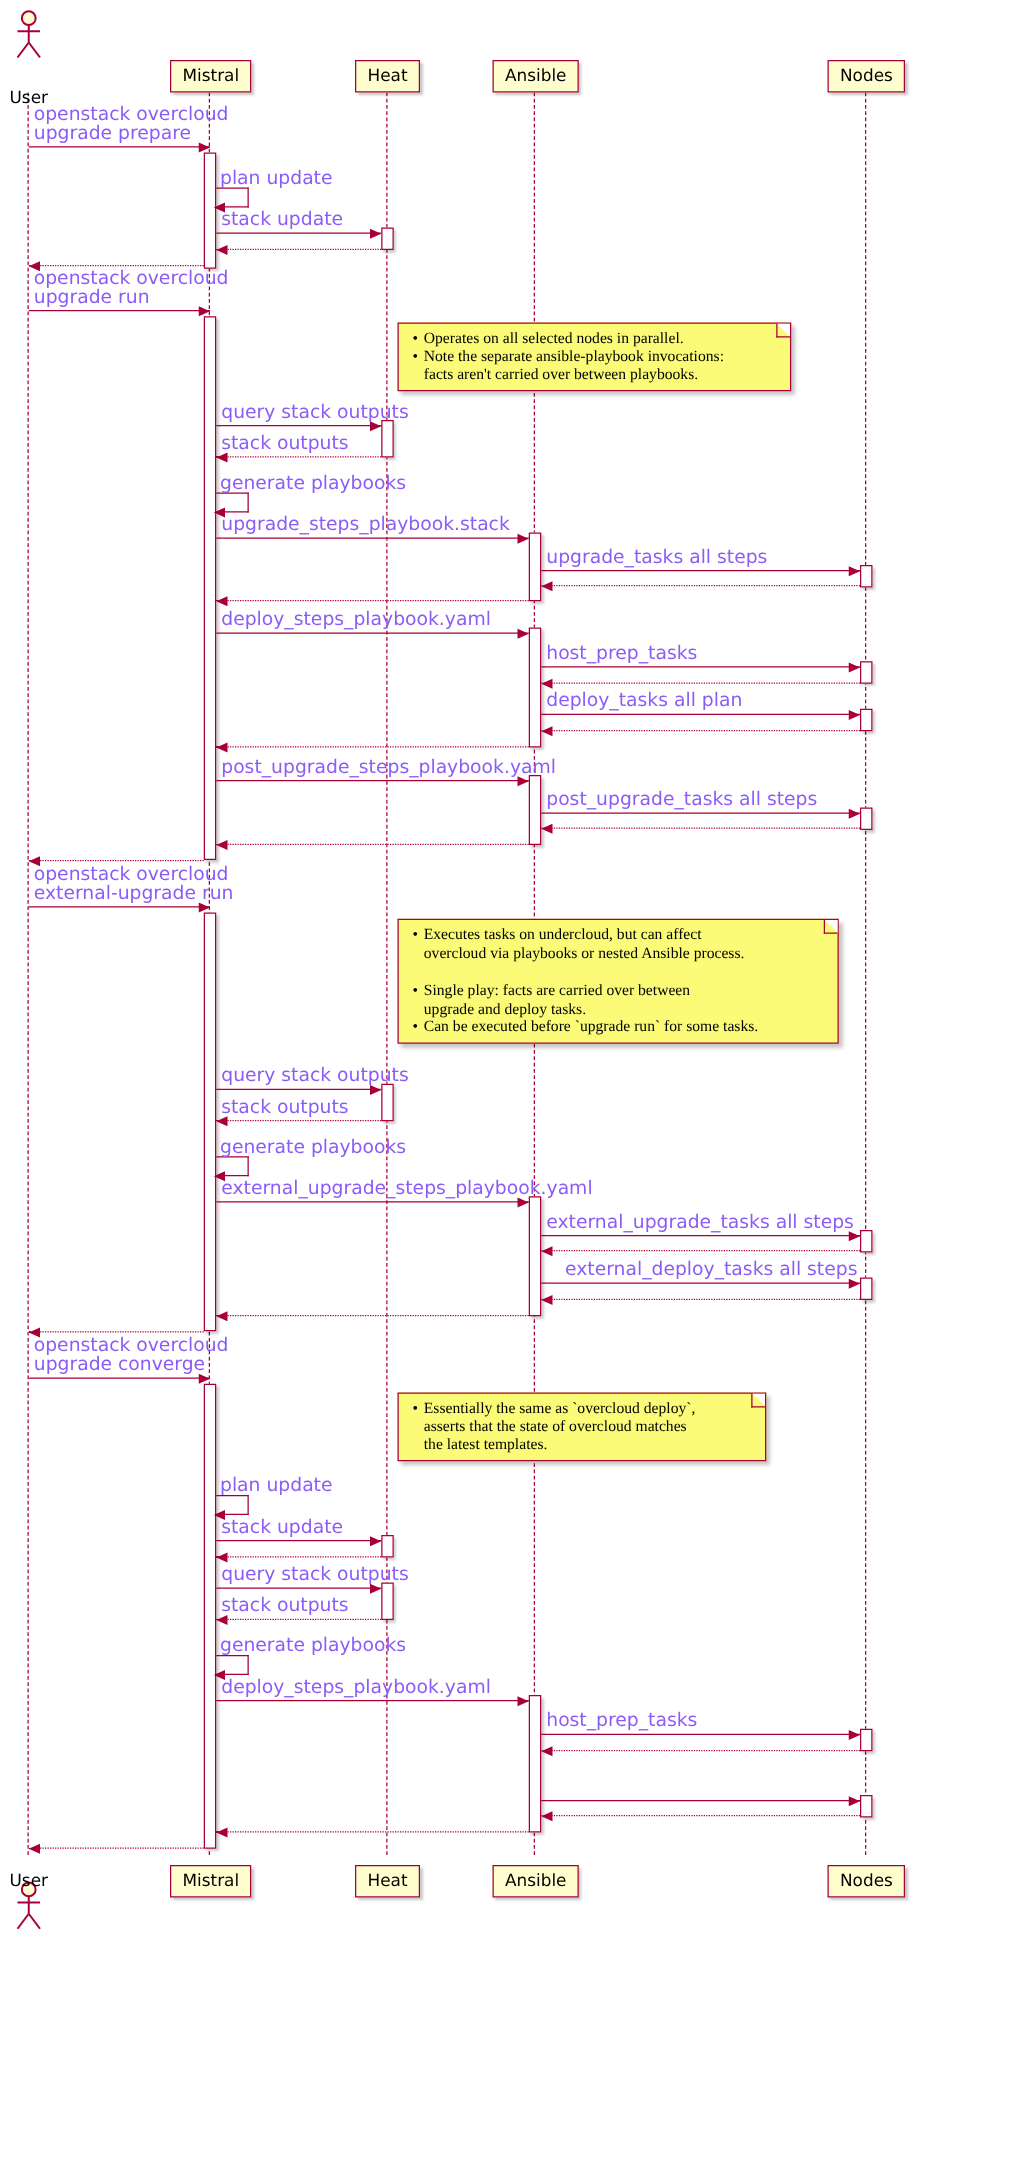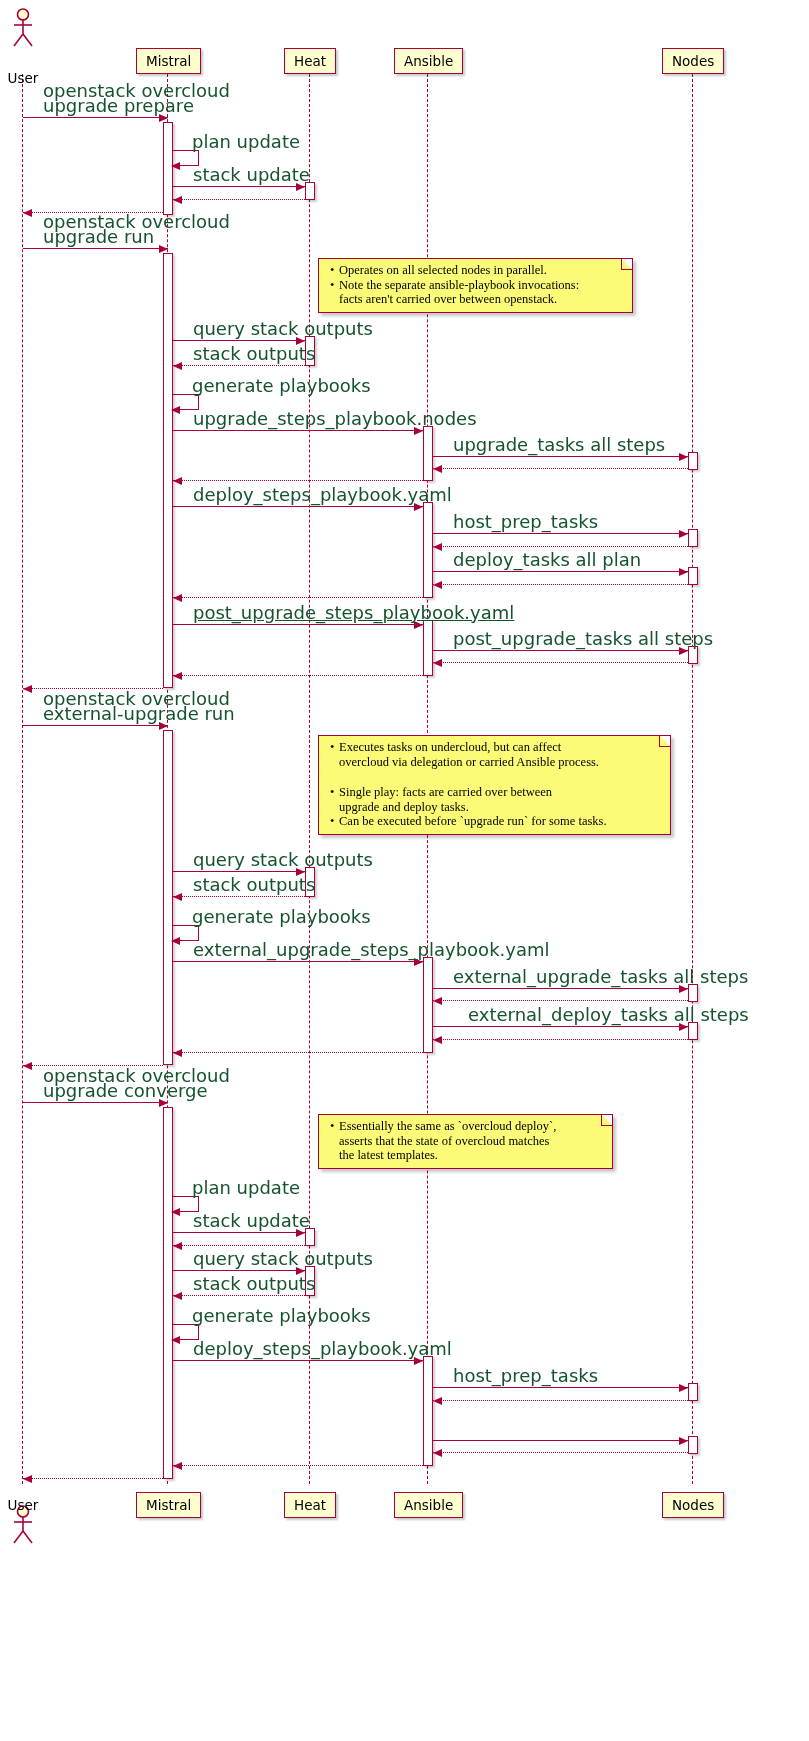--- a/index.html
+++ b/index.html
@@ -19,21 +19,21 @@
   .activation{position:absolute;background:#FFFFFF;border:1.5px solid #A80036;
     box-shadow:2px 2px 2px rgba(0,0,0,0.20);box-sizing:border-box;}
   .msg-line{position:absolute;height:0;border-top:1.5px solid #A80036;}
   .msg-line.dotted{border-top:1.5px dotted #A80036;}
   .arrow-r{position:absolute;width:0;height:0;
     border-top:4.5px solid transparent;border-bottom:4.5px solid transparent;
     border-left:9px solid #A80036;}
   .arrow-l{position:absolute;width:0;height:0;
     border-top:4.5px solid transparent;border-bottom:4.5px solid transparent;
     border-right:9px solid #A80036;}
-  .msg-label{position:absolute;font-size:18px;color:#14532d;white-space:pre;line-height:14.5px;margin-left:16px;}
+  .msg-label{position:absolute;font-size:15px;color:#8b5cf6;white-space:pre;line-height:14.5px;}
   .self-box{position:absolute;border:1.5px solid #A80036;border-left:none;box-sizing:border-box;background:transparent;}
   .note{
     position:absolute;background:#FBFB77;border:1.5px solid #A80036;
     box-shadow:3px 3px 3px rgba(0,0,0,0.22);
     font-size:12.5px;color:#000;line-height:14.6px;box-sizing:border-box;
     padding:4px 8px 5px 8px;
   }
   .note .fold{position:absolute;top:0;right:0;width:10px;height:10px;
     background:linear-gradient(225deg,#ffffff 50%, #FBFB77 50%);
     border-left:1.5px solid #A80036;border-bottom:1.5px solid #A80036;}
@@ -118,21 +118,21 @@
     <div class="arrow-r" style="top: 336.5px; left: 296px;"></div>
     <div class="msg-label" style="left: 177px; top: 321.5px;">query stack outputs</div>
     <div class="msg-line dotted" style="left: 173px; top: 365px; width: 132px;"></div>
     <div class="arrow-l" style="top: 361.5px; left: 173px;"></div>
     <div class="msg-label" style="left: 177px; top: 346.5px;">stack outputs</div>
     <div class="self-box" style="left: 173px; top: 394px; width: 26px; height: 16px;"></div>
     <div class="arrow-l" style="left: 171px; top: 405.5px;"></div>
     <div class="msg-label" style="left: 176px; top: 379px;">generate playbooks</div>
     <div class="msg-line" style="left: 173px; top: 430px; width: 250px;"></div>
     <div class="arrow-r" style="top: 426.5px; left: 414px;"></div>
-    <div class="msg-label" style="left: 177px; top: 411.5px;">upgrade_steps_playbook.nodes</div>
+    <div class="msg-label" style="left: 177px; top: 411.5px;">upgrade_steps_playbook.stack</div>
     <div class="msg-line" style="left: 433px; top: 456px; width: 255px;"></div>
     <div class="arrow-r" style="top: 452.5px; left: 679px;"></div>
     <div class="msg-label" style="left: 437px; top: 437.5px;">upgrade_tasks all steps</div>
     <div class="msg-line dotted" style="left: 433px; top: 468px; width: 255px;"></div>
     <div class="arrow-l" style="top: 464.5px; left: 433px;"></div>
     <div class="msg-line dotted" style="left: 173px; top: 480px; width: 250px;"></div>
     <div class="arrow-l" style="top: 476.5px; left: 173px;"></div>
     <div class="msg-line" style="left: 173px; top: 506px; width: 250px;"></div>
     <div class="arrow-r" style="top: 502.5px; left: 414px;"></div>
     <div class="msg-label" style="left: 177px; top: 487.5px;">deploy_steps_playbook.yaml</div>
@@ -143,21 +143,21 @@
     <div class="arrow-l" style="top: 542.5px; left: 433px;"></div>
     <div class="msg-line" style="left: 433px; top: 571px; width: 255px;"></div>
     <div class="arrow-r" style="top: 567.5px; left: 679px;"></div>
     <div class="msg-label" style="left: 437px; top: 552.5px;">deploy_tasks all plan</div>
     <div class="msg-line dotted" style="left: 433px; top: 584px; width: 255px;"></div>
     <div class="arrow-l" style="top: 580.5px; left: 433px;"></div>
     <div class="msg-line dotted" style="left: 173px; top: 597px; width: 250px;"></div>
     <div class="arrow-l" style="top: 593.5px; left: 173px;"></div>
     <div class="msg-line" style="left: 173px; top: 624px; width: 250px;"></div>
     <div class="arrow-r" style="top: 620.5px; left: 414px;"></div>
-    <div class="msg-label" style="left: 177px; top: 605.5px; text-decoration: underline;">post_upgrade_steps_playbook.yaml</div>
+    <div class="msg-label" style="left: 177px; top: 605.5px;">post_upgrade_steps_playbook.yaml</div>
     <div class="msg-line" style="left: 433px; top: 650px; width: 255px;"></div>
     <div class="arrow-r" style="top: 646.5px; left: 679px;"></div>
     <div class="msg-label" style="left: 437px; top: 631.5px;">post_upgrade_tasks all steps</div>
     <div class="msg-line dotted" style="left: 433px; top: 662px; width: 255px;"></div>
     <div class="arrow-l" style="top: 658.5px; left: 433px;"></div>
     <div class="msg-line dotted" style="left: 173px; top: 675px; width: 250px;"></div>
     <div class="arrow-l" style="top: 671.5px; left: 173px;"></div>
     <div class="msg-line dotted" style="left: 23px; top: 688px; width: 140px;"></div>
     <div class="arrow-l" style="top: 684.5px; left: 23px;"></div>
     <div class="msg-line" style="left: 23px; top: 725px; width: 145px;"></div>
@@ -225,28 +225,28 @@
     <div class="arrow-l" style="top: 1448.5px; left: 433px;"></div>
     <div class="msg-line dotted" style="left: 173px; top: 1465px; width: 250px;"></div>
     <div class="arrow-l" style="top: 1461.5px; left: 173px;"></div>
     <div class="msg-line dotted" style="left: 23px; top: 1478px; width: 140px;"></div>
     <div class="arrow-l" style="top: 1474.5px; left: 23px;"></div>
     <div class="note" style="left: 318px; top: 258px; width: 315px;">
       <div class="fold"></div>
       <ul>
         <li style="white-space: pre;">Operates on all selected nodes in parallel.</li>
         <li style="white-space: pre;">Note the separate ansible-playbook invocations:
-facts aren't carried over between openstack.</li>
+facts aren't carried over between playbooks.</li>
       </ul>
     </div>
     <div class="note" style="left: 318px; top: 735px; width: 353px;">
       <div class="fold"></div>
       <ul>
         <li style="white-space: pre;">Executes tasks on undercloud, but can affect
-overcloud via delegation or carried Ansible process.</li>
+overcloud via playbooks or nested Ansible process.</li>
         <li style="white-space: pre; margin-top: 16px;">Single play: facts are carried over between
 upgrade and deploy tasks.</li>
         <li style="white-space: pre;">Can be executed before `upgrade run` for some tasks.</li>
       </ul>
     </div>
     <div class="note" style="left: 318px; top: 1114px; width: 295px;">
       <div class="fold"></div>
       <ul>
         <li style="white-space: pre;">Essentially the same as `overcloud deploy`,
 asserts that the state of overcloud matches

